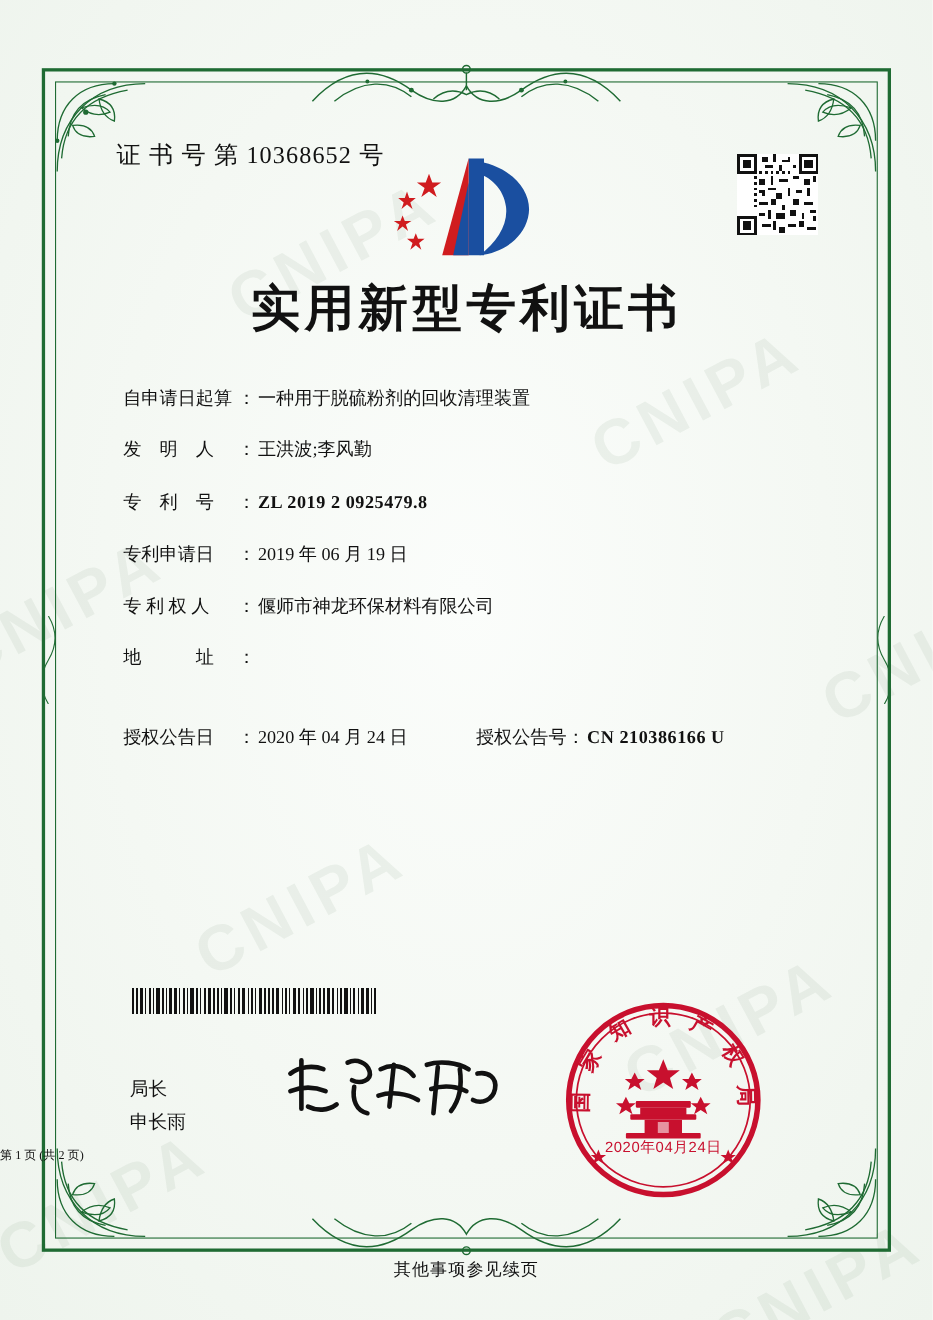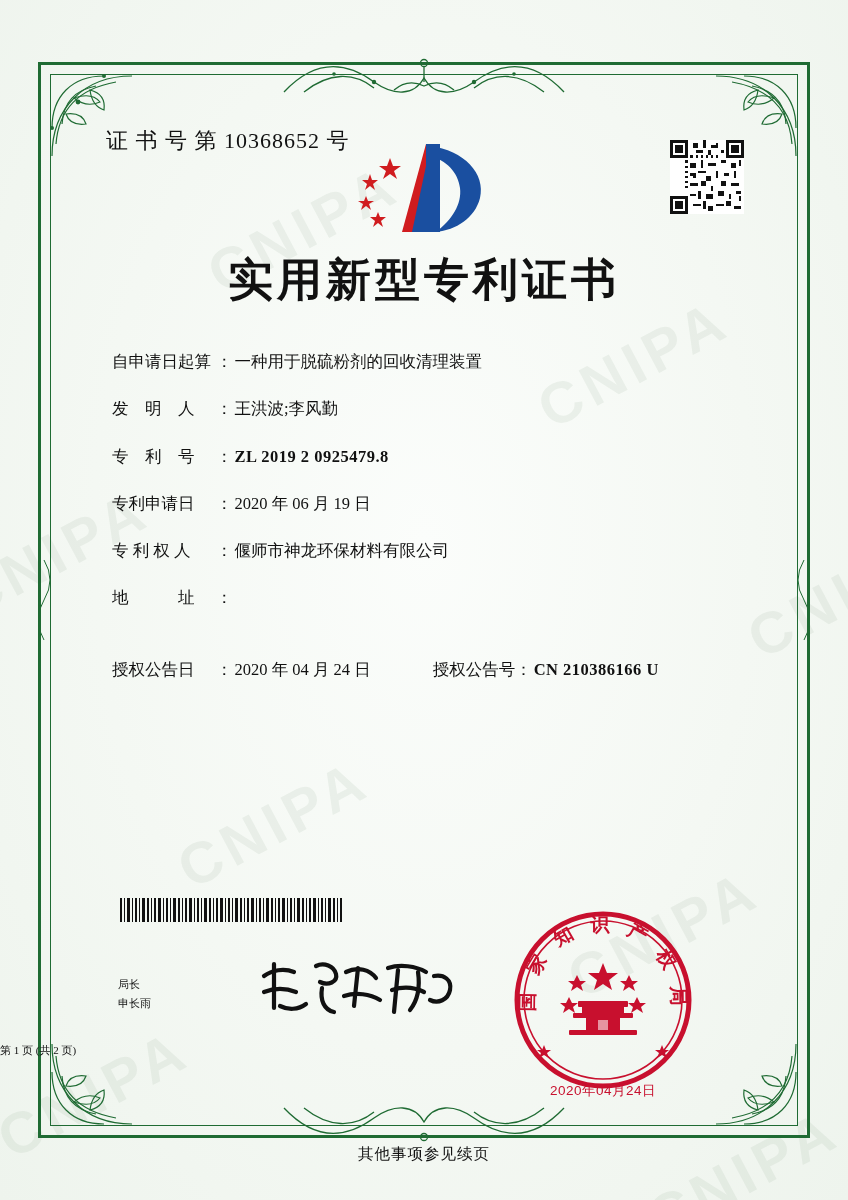--- a/index.html
+++ b/index.html
@@ -133,21 +133,21 @@
   .barcode {
     position: absolute;
     left: 120px; top: 898px;
     width: 222px; height: 24px;
   }
 
   
   .sig-labels {
     position: absolute;
     left: 118px; top: 975px;
-    font-size: 11px;
+    font-size: 17px;
     line-height: 1.75;
     color: #111;
   }
   .sig-script {
     position: absolute;
     left: 258px; top: 952px;
     width: 200px; height: 72px;
   }
 
   
@@ -158,21 +158,20 @@
   }
   .seal-date {
     position: absolute;
     left: 508px; top: 1034px;
     width: 190px;
     text-align: center;
     font-size: 13.5px;
     color: #c8102e;
     font-family: "Liberation Sans", sans-serif;
     letter-spacing: .5px;
-    margin-top: 48px;
   }
 
   
   .page-no {
     position: absolute;
     left: 0; right: 0; top: 1043px;
     font-size: 11px;
     color: #111;
   }
   .footnote {
@@ -405,21 +404,21 @@
 
     <div class="field-row">
       <span class="field-label">专　利　号</span>
       <span class="field-colon">：</span>
       <span class="field-value mono-num">ZL 2019 2 0925479.8</span>
     </div>
 
     <div class="field-row">
       <span class="field-label">专利申请日</span>
       <span class="field-colon">：</span>
-      <span class="field-value">2020 年 06 月 19 日</span>
+      <span class="field-value">2019 年 06 月 19 日</span>
     </div>
 
     <div class="field-row">
       <span class="field-label">专 利 权 人</span>
       <span class="field-colon">：</span>
       <span class="field-value">偃师市神龙环保材料有限公司</span>
     </div>
 
     <div class="field-row">
       <span class="field-label">地　　　址</span>

